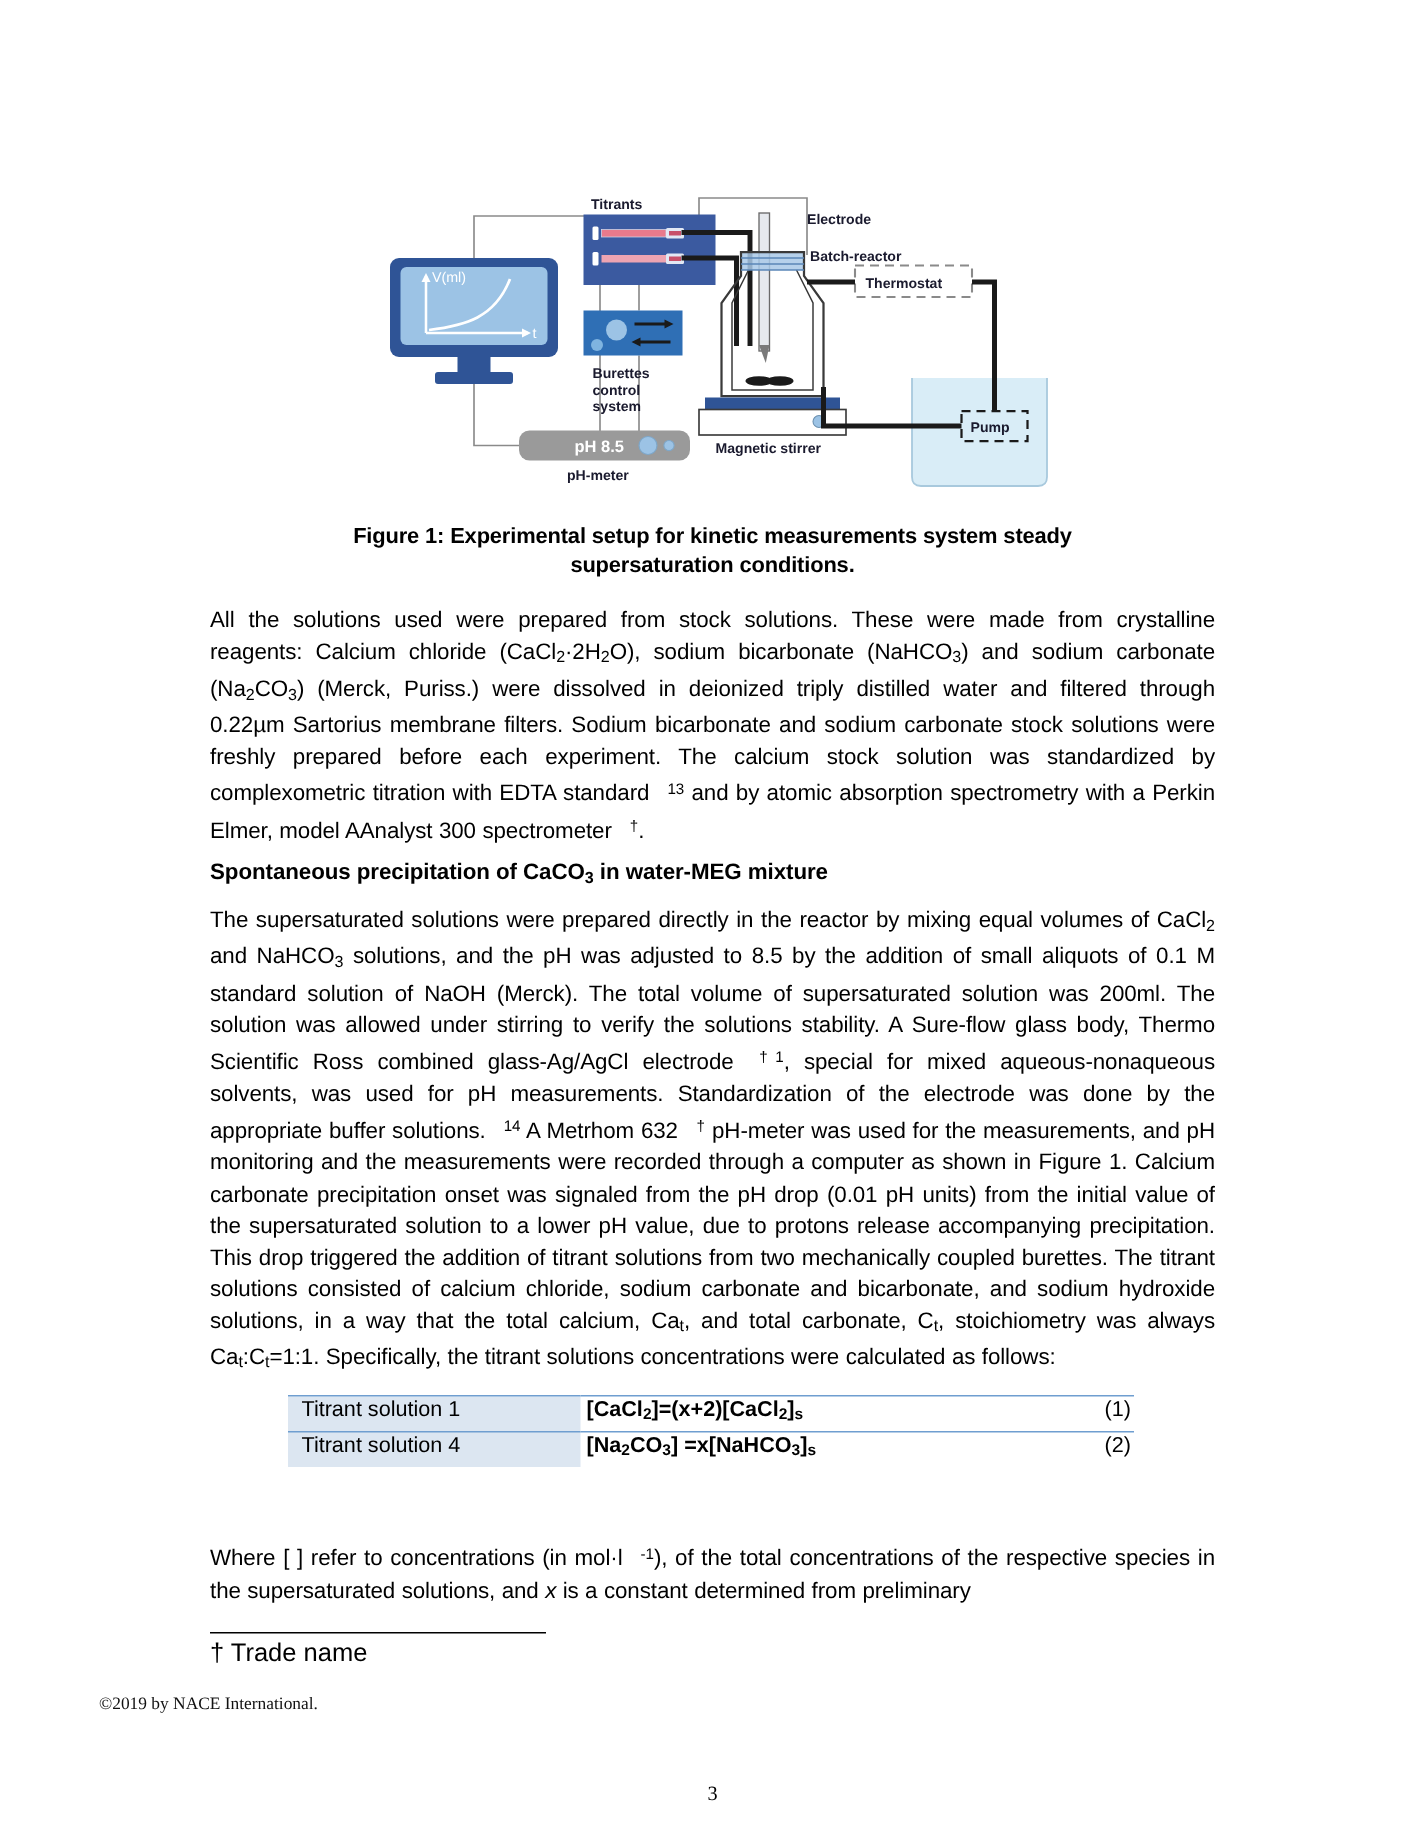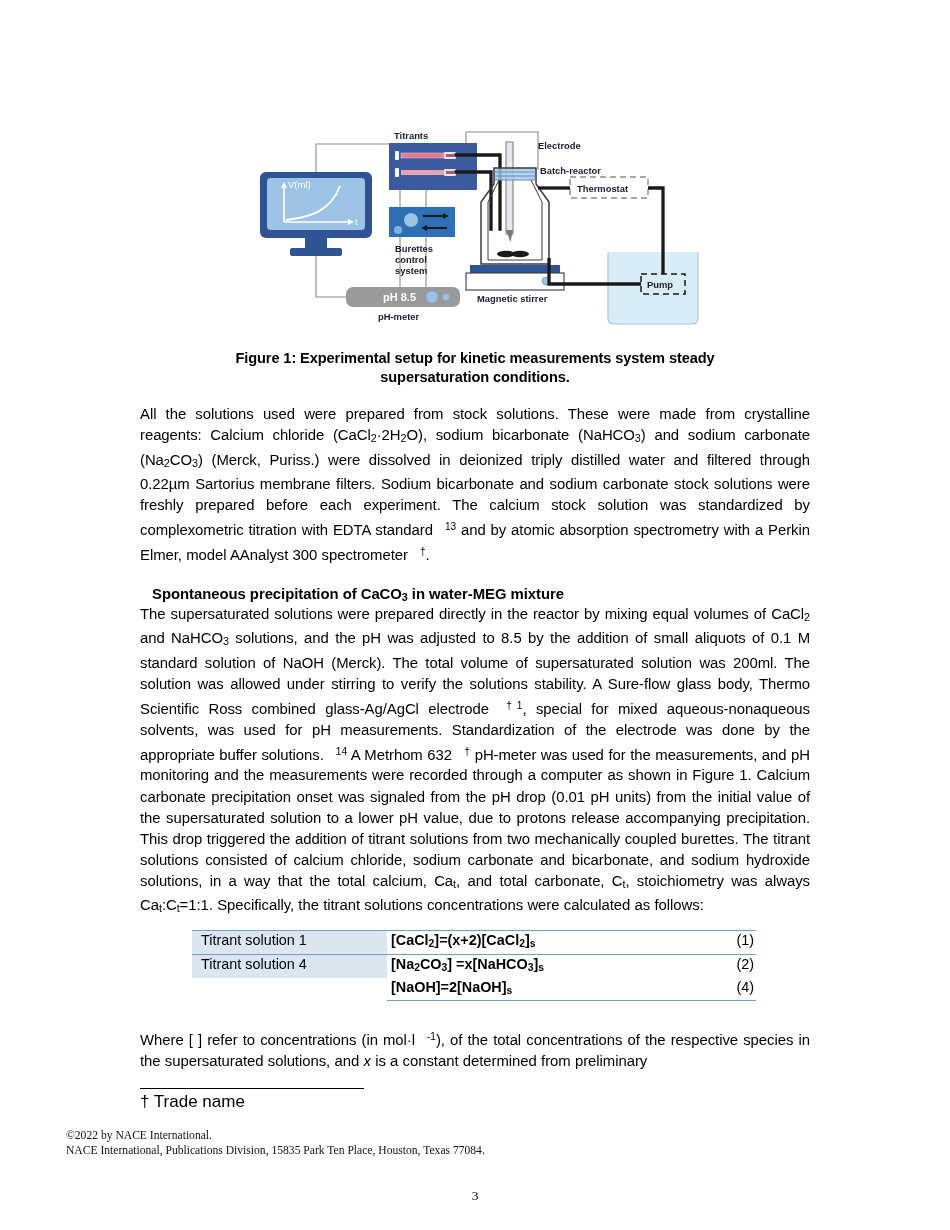--- a/index.html
+++ b/index.html
@@ -54,21 +54,21 @@
   p.just {
     margin: 0;
     text-align: justify;
     text-align-last: left;
     font-size: 14.9px;
     line-height: 21.1px;
     letter-spacing: -0.05px;
     word-spacing: 0.2px;
   }
   h2.sect {
-    margin: 12px;
+    margin: 0;
     font-size: 14.9px;
     font-weight: bold;
     line-height: 21px;
     letter-spacing: -0.05px;
   }
   sub { font-size: 0.72em; vertical-align: -0.22em; }
   sup { font-size: 0.68em; vertical-align: 0.45em; margin-left: 12px; }
   .ital { font-style: italic; }
 
   #para1 { top: 404px; }
@@ -324,37 +324,31 @@
       <tr class="eq-row rule-top">
         <td class="cell-label">Titrant solution 1</td>
         <td class="cell-eq">[CaCl<sub>2</sub>]=(x+2)[CaCl<sub>2</sub>]<sub>s</sub></td>
         <td class="cell-num">(1)</td>
       </tr>
       <tr class="eq-row rule-mid">
         <td class="cell-label">Titrant solution 4</td>
         <td class="cell-eq">[Na<sub>2</sub>CO<sub>3</sub>] =x[NaHCO<sub>3</sub>]<sub>s</sub></td>
         <td class="cell-num">(2)</td>
       </tr>
-      <tr class="eq-row rule-bot-eq">
-        <td class="cell-label blank"></td>
-        <td class="cell-eq">[NaOH]=2[NaOH]<sub>s</sub></td>
-        <td class="cell-num">(4)</td>
-      </tr>
     </tbody>
   </table>
 
   <div class="body-col" id="para3">
     <p class="just">
       <span>Where [ ] refer to concentrations (in mol</span><span>·l</span><sup>-1</sup><span>), of  the total concentrations of the respective species in the supersaturated solutions, and </span><span class="ital">x</span><span> is a constant determined from preliminary</span>
     </p>
   </div>
 
   <div class="fn-rule"></div>
   <div class="footnote">† Trade name</div>
 
   <div class="copyright">
-    <div>©2022 by NACE International.</div>
-    <div>NACE International, Publications Division, 15835 Park Ten Place, Houston, Texas 77084.</div>
+    <div>©2019 by NACE International.</div>
   </div>
 
   <div class="pagenum">3</div>
 
 </div>
 
 </body></html>

